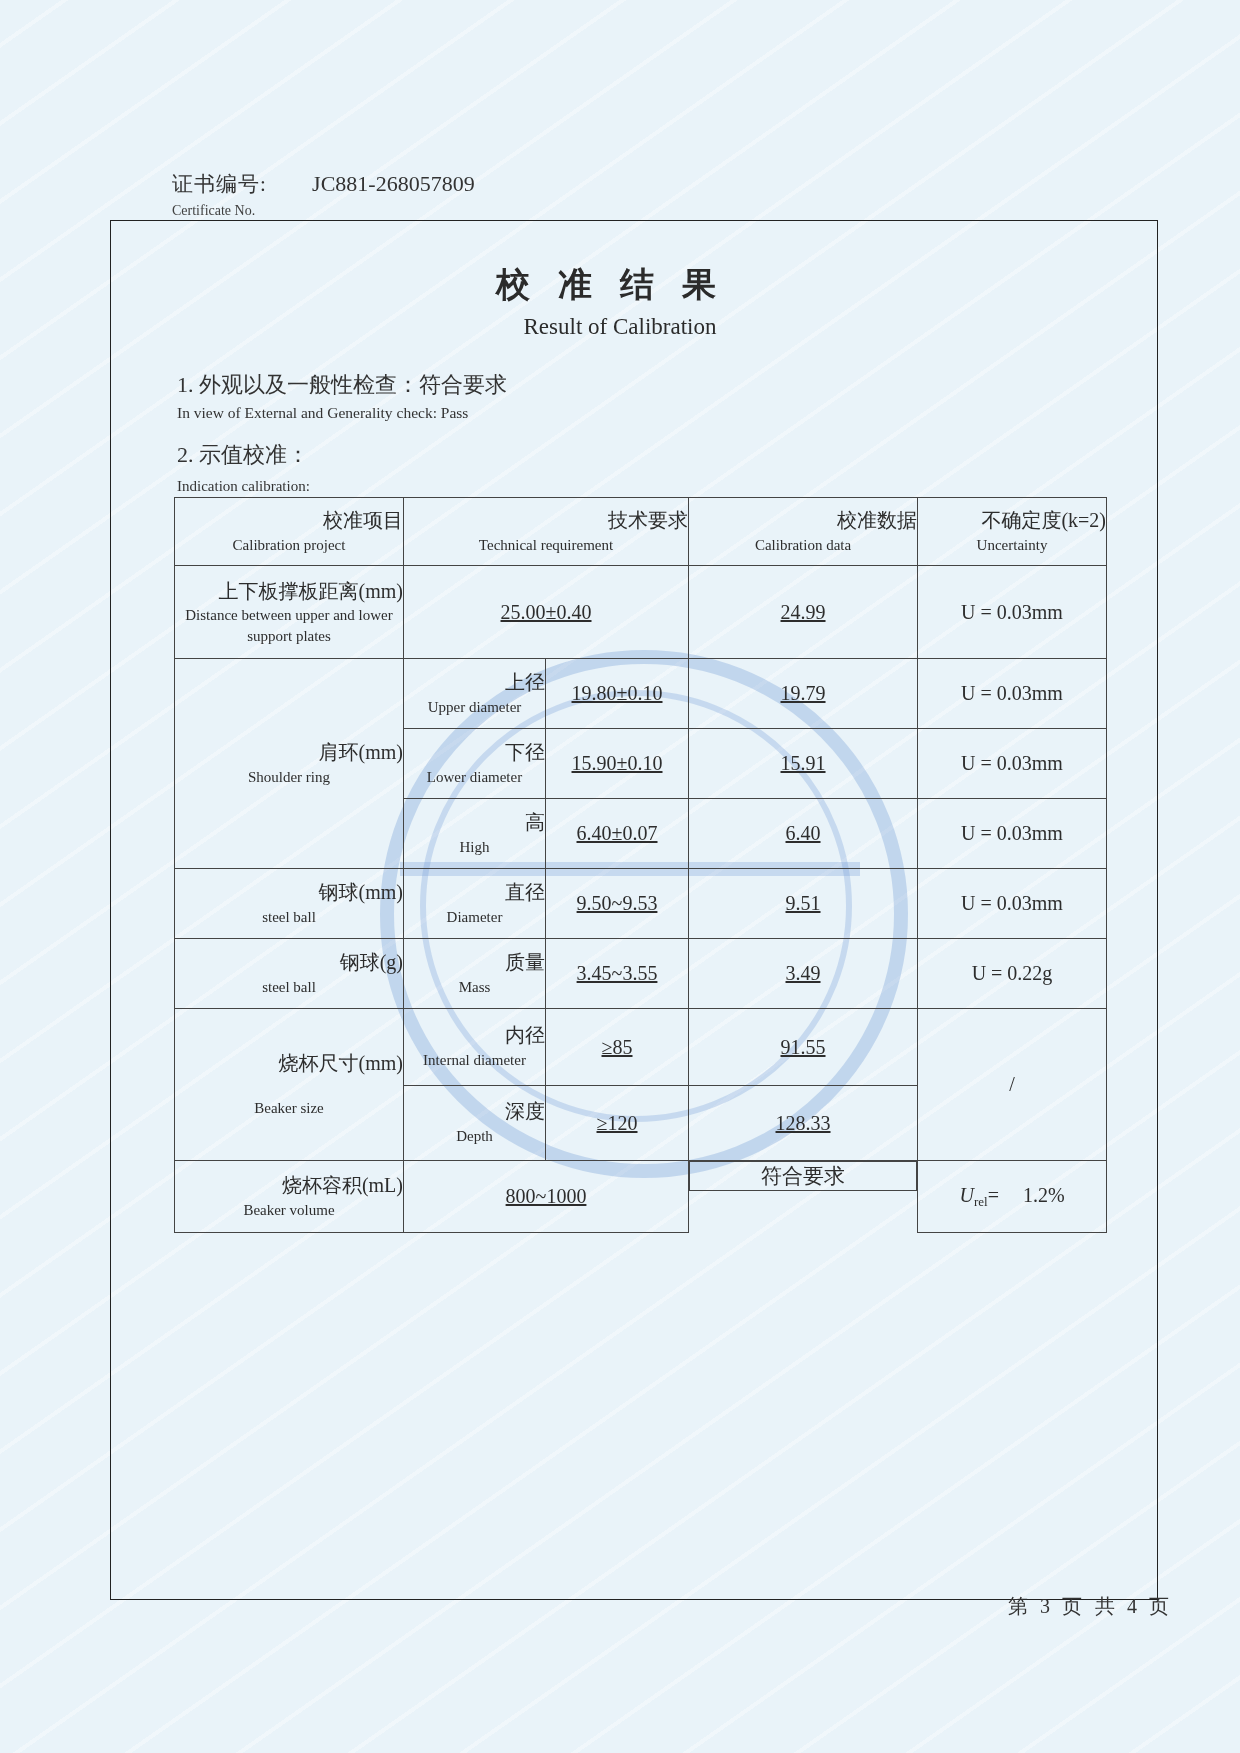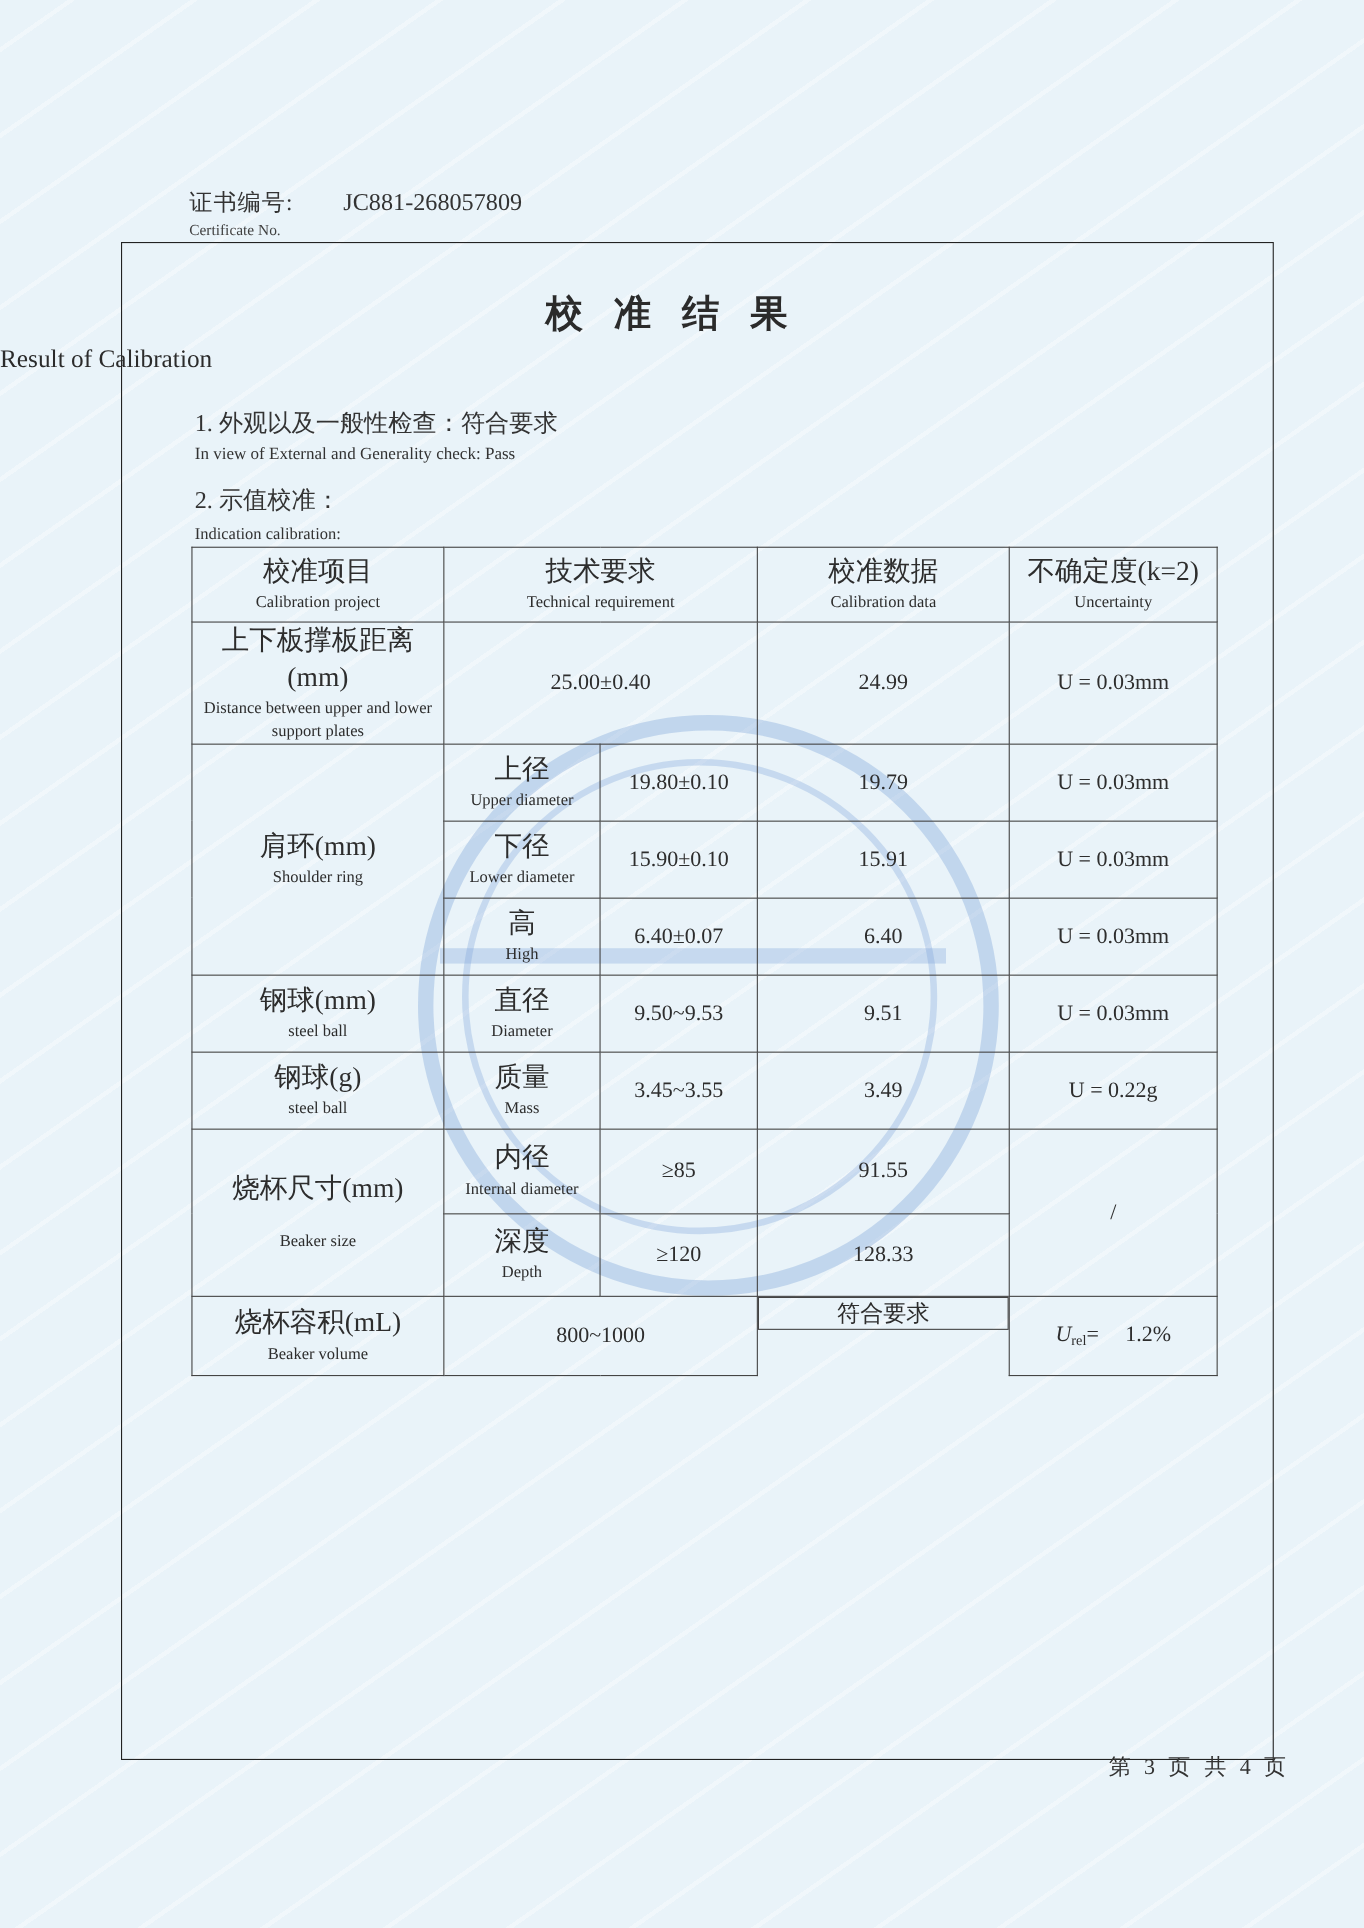--- a/index.html
+++ b/index.html
@@ -20,37 +20,37 @@
   .cert-no-en { position:absolute; left:172px; top:203px; font-size:14px; color:#404040; }
   .frame {
     position:absolute; left:110px; top:220px; width:1046px; height:1378px;
     border:1.5px solid #222;
   }
   .title-cn {
     position:absolute; left:0; right:0; top:262px; text-align:center;
     font-family:"DejaVu Sans", sans-serif; font-weight:bold;
     font-size:34px; letter-spacing:28px; color:#2b2b2b; 
   }
-  .title-en { position:absolute; left:0; right:0; top:314px; font-size:23px; color:#2b2b2b; }
+  .title-en { position:absolute; left:0; right:0; top:314px; text-align:center; font-size:23px; color:#2b2b2b; }
   .sec1-cn { position:absolute; left:177px; top:370px; font-size:22px; color:#333; }
   .sec1-en { position:absolute; left:177px; top:404px; font-size:15.5px; color:#333; }
   .sec2-cn { position:absolute; left:177px; top:440px; font-size:22px; color:#333; }
   .sec2-en { position:absolute; left:177px; top:478px; font-size:15px; color:#333; }
 
   table.cal {
     position:absolute; left:174px; top:497px; width:932px;
     border-collapse:collapse; table-layout:fixed;
   }
   table.cal td {
     border:1.2px solid #444; text-align:center; vertical-align:middle;
     padding:0; color:#2d2d2d;
   }
-  .cn { font-size:25px; display:block; line-height:1.35; }
+  .cn { font-size:20px; display:block; line-height:1.35;text-align:right; }
   .en { font-size:15px; display:block; line-height:1.5; }
-  .num { font-size:20px; }
+  .num { font-size:20px;text-decoration:underline; }
   .unc { font-size:20px; }
   .unc i { font-style:italic; }
   .sub { font-size:13px; vertical-align:-4px; }
   .stamp {
     position:absolute; left:380px; top:650px; width:500px; height:500px;
     border-radius:50%; border:14px solid rgba(120,160,215,0.35);
     pointer-events:none;
   }
   .stamp-inner {
     position:absolute; left:420px; top:690px; width:420px; height:420px;

